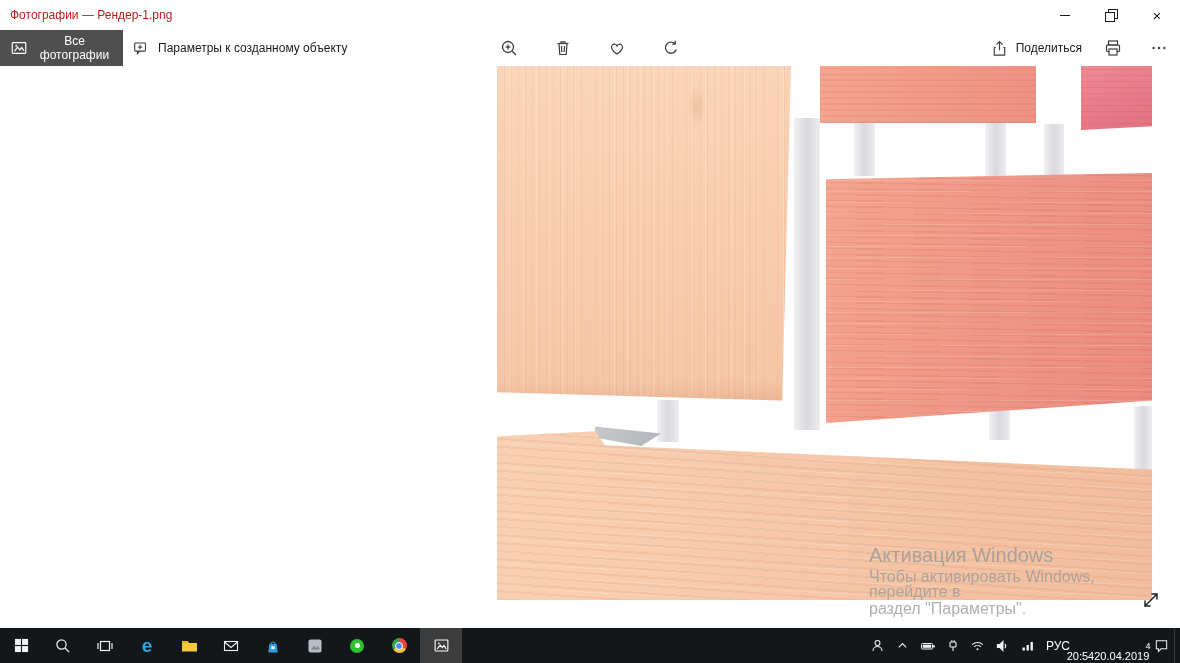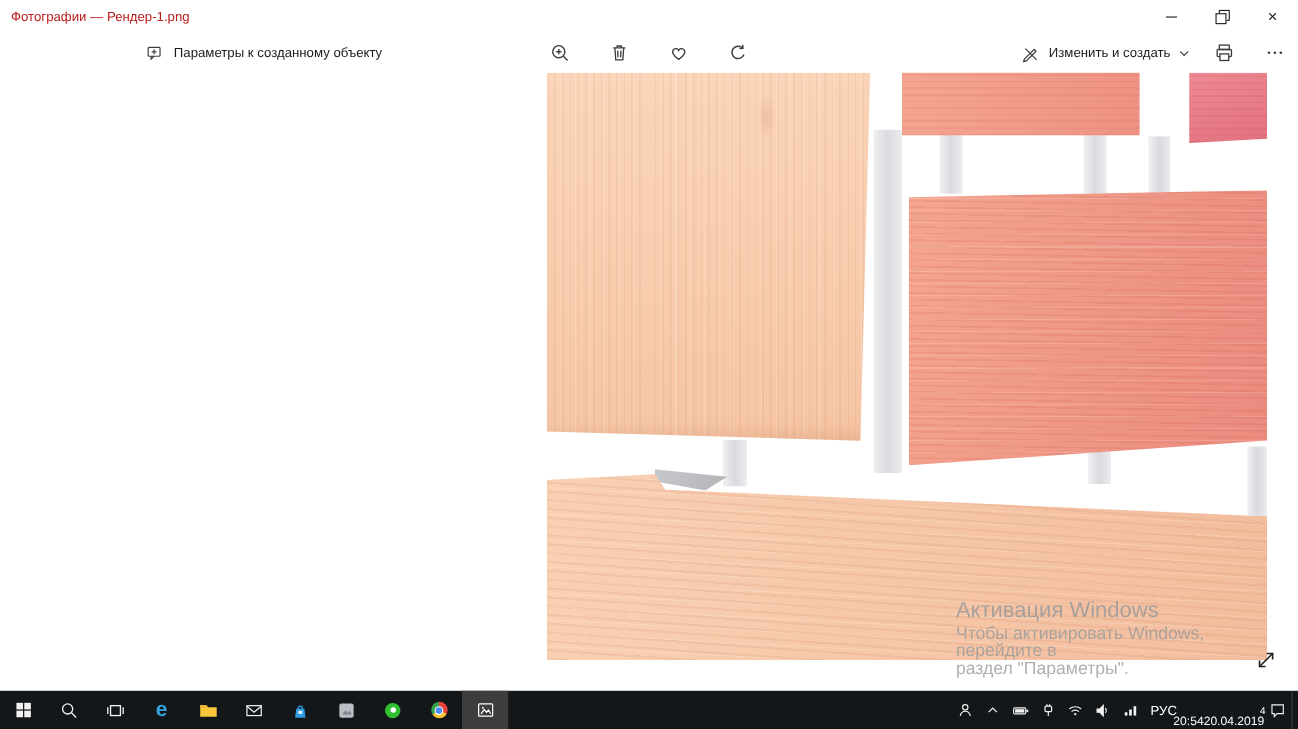--- a/index.html
+++ b/index.html
@@ -108,20 +108,30 @@
     <button class="win-btn">
         <span class="restore-glyph"></span>
       </button>
     <button class="win-btn">
         <span class="close-glyph">×</span>
       </button>
   </div>
 </div>
 
 <div class="toolbar">
+  <button class="all-photos-btn">
+    <span>
+      <svg class="ic" width="18" height="18" viewBox="0 0 20 20" fill="none" stroke="#fff" stroke-width="1.3">
+        <rect x="2.5" y="4" width="15" height="12" rx="1"></rect>
+        <path d="M5 13.5 l3.5-4.5 2.5 3 2-2.5 2.5 3.5"></path>
+        <circle cx="7" cy="7.5" r="1" fill="#fff" stroke="none"></circle>
+      </svg>
+    </span>
+    <span>Все фотографии</span>
+  </button>
 
   <button class="add-btn">
     <span>
       <svg class="ic" width="18" height="18" viewBox="0 0 20 20" fill="none" stroke="#3c3c3c" stroke-width="1.2">
         <rect x="3" y="4.5" width="12" height="9" rx="1"></rect>
         <path d="M6 13.5 v2.8 l2.8-2.8"></path>
         <line x1="6.5" y1="9" x2="11.5" y2="9"></line>
         <line x1="9" y1="6.5" x2="9" y2="11.5"></line>
       </svg>
     </span>
@@ -164,30 +174,26 @@
           <polyline points="14.2,2.8 14.4,6 11.2,6.2"></polyline>
         </svg>
       </span>
     </button>
   </div>
 
   <div class="right-tools">
     <button class="labeled-btn">
       <span>
         <svg class="ic" width="19" height="19" viewBox="0 0 20 20" fill="none" stroke="#3c3c3c" stroke-width="1.2">
-          <path d="M4.5 15.5 L13.8 6.2 l1.8 1.8 L6.3 17.3 l-2.5.7 z"></path>
-          <line x1="5.5" y1="5.5" x2="16.2" y2="16.2"></line>
-        </svg>
-      </span>
-      <span>Изменить и создать</span>
-      <span>
-        <svg class="ic" width="11" height="11" viewBox="0 0 12 12" fill="none" stroke="#3c3c3c" stroke-width="1.2">
-          <polyline points="2,4 6,8 10,4"></polyline>
-        </svg>
-      </span>
+          <path d="M10 12 V3"></path>
+          <polyline points="6.8,6 10,2.8 13.2,6"></polyline>
+          <path d="M6 9 H4.5 v8 h11 V9 H14"></path>
+        </svg>
+      </span>
+      <span>Поделиться</span>
     </button>
     <button class="tool-btn">
       <span>
         <svg class="ic" width="20" height="20" viewBox="0 0 20 20" fill="none" stroke="#3c3c3c" stroke-width="1.2">
           <rect x="5.5" y="3" width="9" height="4"></rect>
           <rect x="3.5" y="7" width="13" height="6.5" rx="1"></rect>
           <rect x="6" y="11" width="8" height="6" fill="#fff"></rect>
         </svg>
       </span>
     </button>

